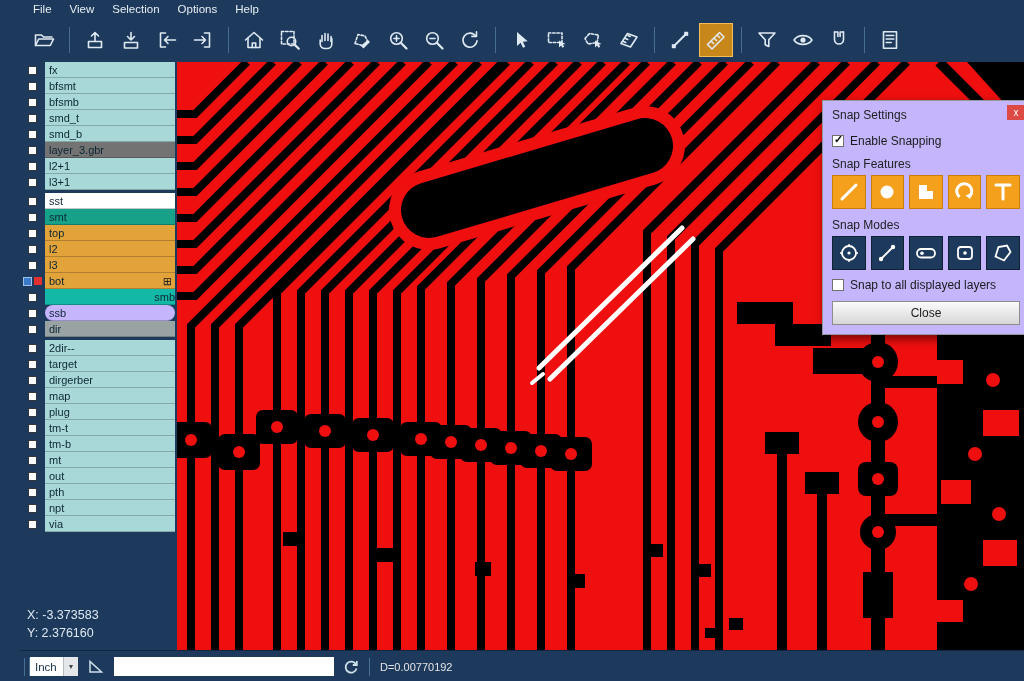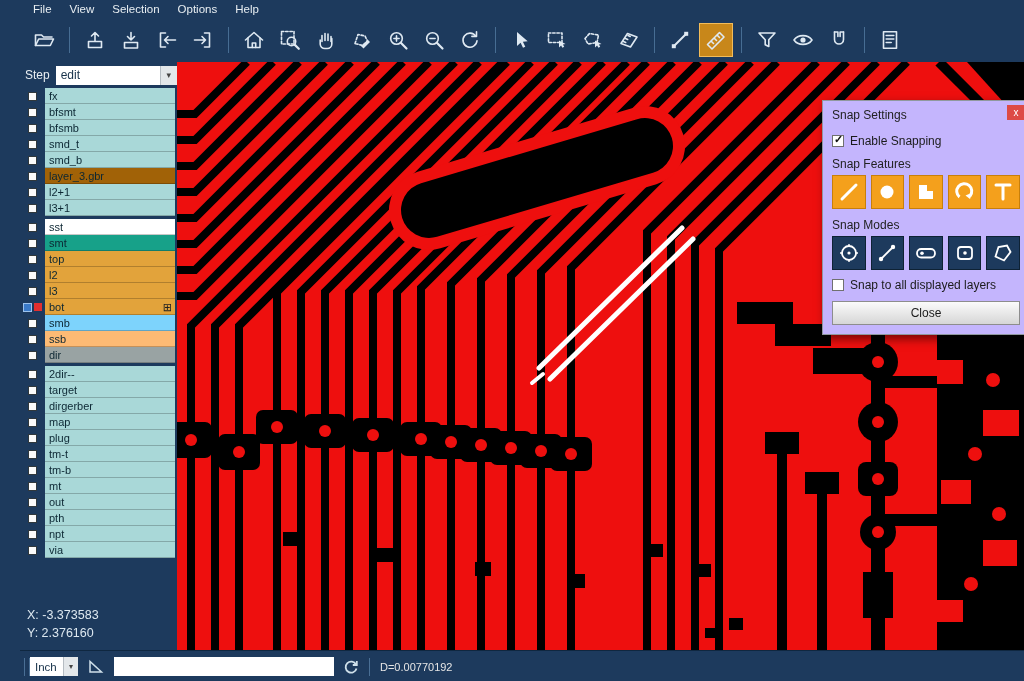--- a/index.html
+++ b/index.html
@@ -224,27 +224,20 @@
         <svg class="ticon" width="22" height="22" viewBox="0 0 22 22">
           <rect x="4.5" y="2.8" width="13" height="16.4"></rect>
           <path d="M7.2 6.5 h7.6 M7.2 10 h7.6 M7.2 13.5 h5"></path>
         </svg>
       </div>
     </div>
 
   <div class="content">
 
     <div class="sidebar">
-      <div class="step-row">
-        <span>Step</span>
-        <div class="step-select">
-          <span>edit</span>
-          <span class="step-chev"></span>
-        </div>
-      </div>
       <div class="layer-list">
           <div class="layer-row">
             <div class="layer-cbcell">
               <span class="cb"></span>
             </div>
             <div class="layer-label" style="background: rgb(169, 216, 216);">fx</div>
           </div>
           <div class="layer-row">
             <div class="layer-cbcell">
               <span class="cb"></span>
@@ -266,21 +259,21 @@
           <div class="layer-row">
             <div class="layer-cbcell">
               <span class="cb"></span>
             </div>
             <div class="layer-label" style="background: rgb(169, 216, 216);">smd_b</div>
           </div>
           <div class="layer-row">
             <div class="layer-cbcell">
               <span class="cb"></span>
             </div>
-            <div class="layer-label" style="background: #a16207;">layer_3.gbr</div>
+            <div class="layer-label" style="background: #737373;">layer_3.gbr</div>
           </div>
           <div class="layer-row">
             <div class="layer-cbcell">
               <span class="cb"></span>
             </div>
             <div class="layer-label" style="background: rgb(169, 216, 216);">l2+1</div>
           </div>
           <div class="layer-row">
             <div class="layer-cbcell">
               <span class="cb"></span>
@@ -322,27 +315,27 @@
             <div class="layer-cbcell">
               <span class="cb sel"></span>
               <span class="redmark"></span>
             </div>
             <div class="layer-label" style="background: rgb(226, 163, 59);">bot<span class="grid">⊞</span></div>
           </div>
           <div class="layer-row">
             <div class="layer-cbcell">
               <span class="cb"></span>
             </div>
-            <div class="layer-label" style="background: #7dd3fc;">smb</div>
-          </div>
-          <div class="layer-row">
-            <div class="layer-cbcell">
-              <span class="cb"></span>
-            </div>
-            <div class="layer-label" style="background: #fdba74;">ssb</div>
+            <div class="layer-label" style="background: #14b8a6; text-align: right;">smb</div>
+          </div>
+          <div class="layer-row">
+            <div class="layer-cbcell">
+              <span class="cb"></span>
+            </div>
+            <div class="layer-label" style="background: #c4b5fd; border-radius: 8px;">ssb</div>
           </div>
           <div class="layer-row">
             <div class="layer-cbcell">
               <span class="cb"></span>
             </div>
             <div class="layer-label" style="background: rgb(153, 163, 163);">dir</div>
           </div>
           <div class="layer-sep"></div>
           <div class="layer-row">
             <div class="layer-cbcell">

